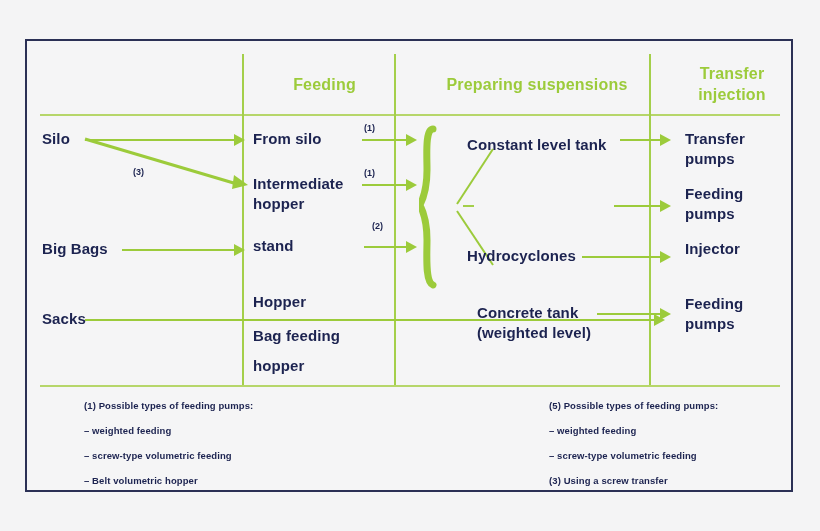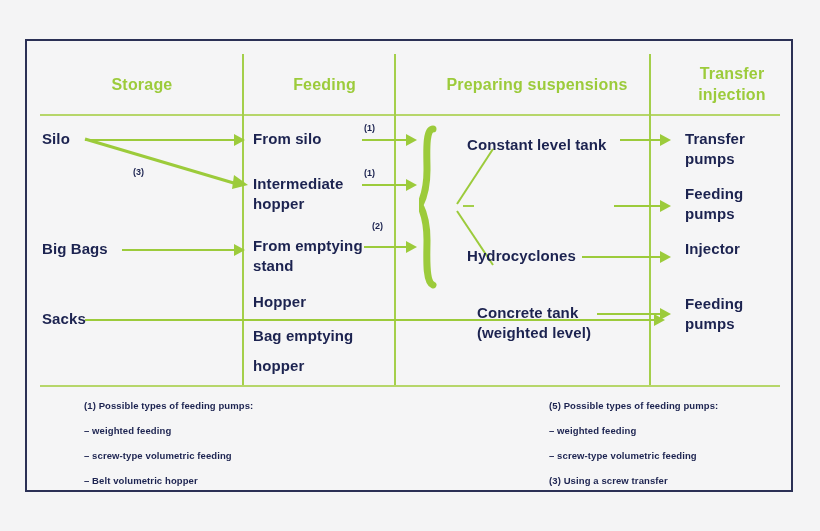--- a/index.html
+++ b/index.html
@@ -97,21 +97,20 @@
   }
   .brace-svg { position: absolute; }
   .diag-svg  { position: absolute; }
 </style>
 </head>
 <body>
 
 <div id="canvas">
   <div class="frame">
 
-    <div class="col-head" style="left:40px; top:33px; width:150px;">Storage</div>
 
     <div class="col-head" style="left:225px; top:33px; width:145px;">Feeding</div>
 
     <div class="col-head" style="left:385px; top:33px; width:250px;">Preparing suspensions</div>
 
     <div class="col-head" style="left:645px; top:22px; width:120px;">
       <div>Transfer</div>
       <div>injection</div>
     </div>
 
@@ -150,31 +149,30 @@
     </div>
     <div class="sup" style="left:337px; top:82px;">(1)</div>
 
     <div class="node" style="left:226px; top:133px;">
       <div>Intermediate</div>
       <div>hopper</div>
     </div>
     <div class="sup" style="left:337px; top:127px;">(1)</div>
 
     <div class="node" style="left:226px; top:195px;">
-      <div>From emptying</div>
       <div>stand</div>
     </div>
     <div class="sup" style="left:345px; top:180px;">(2)</div>
 
     <div class="node" style="left:226px; top:251px;">
       <div>Hopper</div>
     </div>
 
     <div class="node" style="left:226px; top:285px;">
-      <div>Bag emptying</div>
+      <div>Bag feeding</div>
       <div style="margin-top:10px;">hopper</div>
     </div>
 
     <div class="arrow-line" style="left:335px; top:98px; width:48px;"></div>
     <div class="arrow-head" style="left:379px; top:93px;"></div>
 
     <div class="arrow-line" style="left:335px; top:143px; width:48px;"></div>
     <div class="arrow-head" style="left:379px; top:138px;"></div>
 
     <div class="arrow-line" style="left:337px; top:205px; width:46px;"></div>

